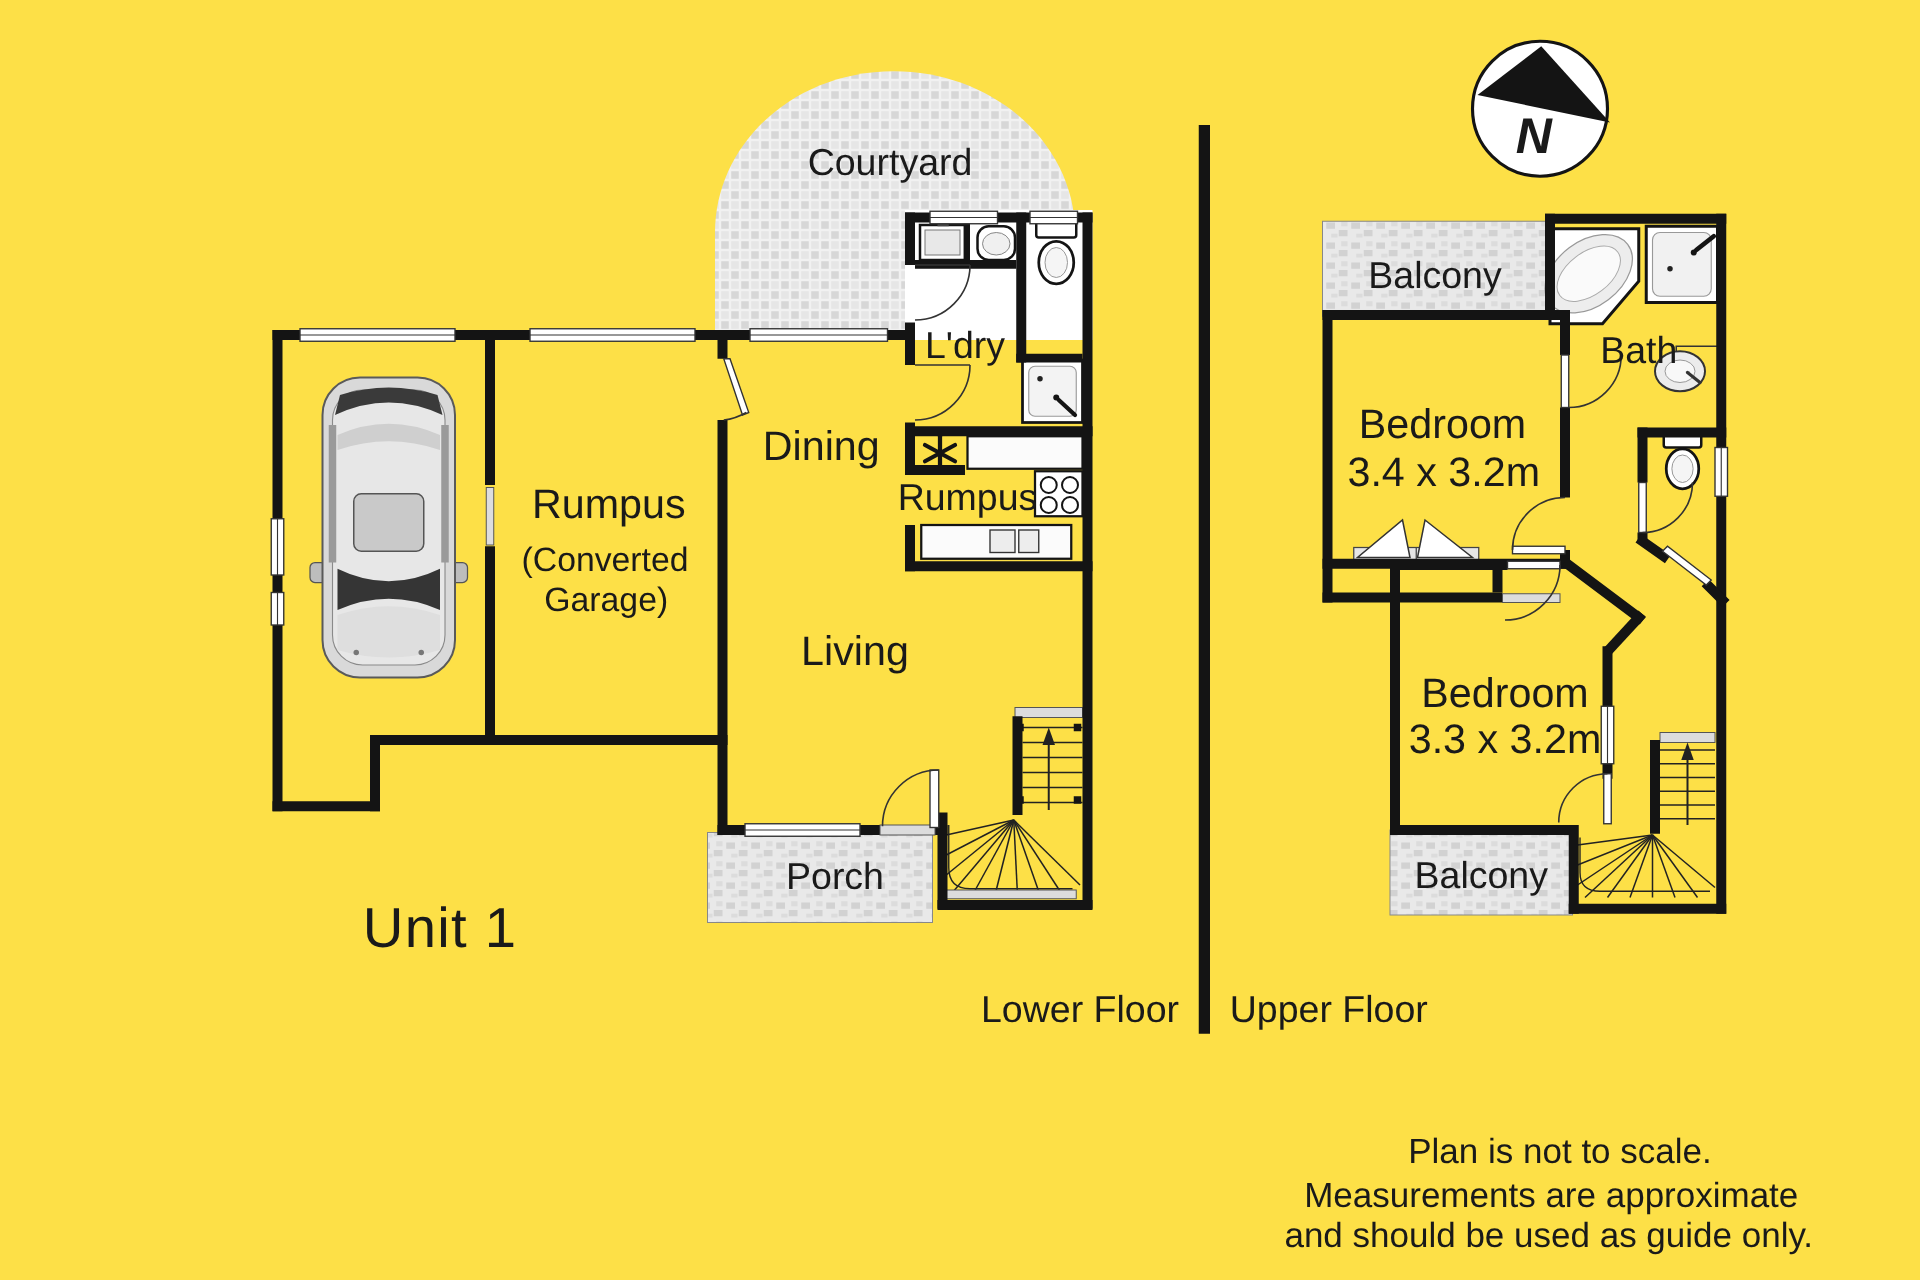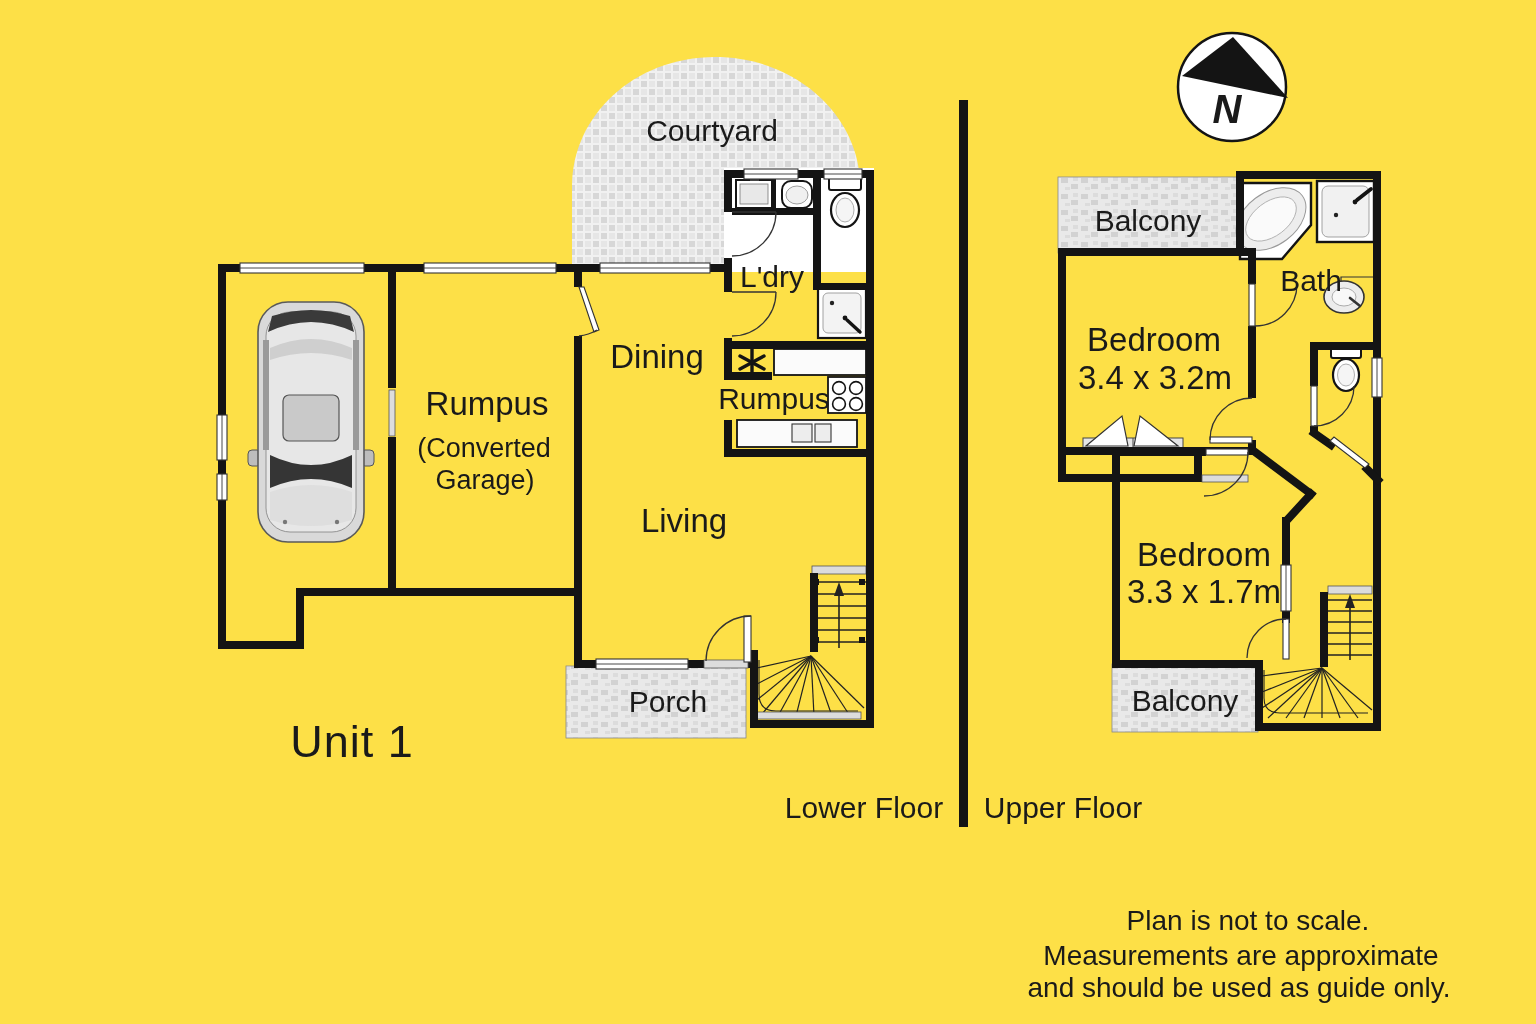--- a/index.html
+++ b/index.html
@@ -381,21 +381,21 @@
 <div class="lbl room-sub" style="left:484px;top:448px;">(Converted</div>
 <div class="lbl room-sub" style="left:485px;top:480px;">Garage)</div>
 <div class="lbl room-lg" style="left:684px;top:521px;">Living</div>
 <div class="lbl room" style="left:668px;top:702px;">Porch</div>
 
 <div class="lbl room" style="left:1148px;top:221px;">Balcony</div>
 <div class="lbl room-lg" style="left:1154px;top:340px;">Bedroom</div>
 <div class="lbl room-lg" style="left:1155px;top:378px;">3.4 x 3.2m</div>
 <div class="lbl room" style="left:1311px;top:281px;">Bath</div>
 <div class="lbl room-lg" style="left:1204px;top:555px;">Bedroom</div>
-<div class="lbl room-lg" style="left:1204px;top:592px;">3.3 x 1.7m</div>
+<div class="lbl room-lg" style="left:1204px;top:592px;">3.3 x 3.2m</div>
 <div class="lbl room" style="left:1185px;top:701px;">Balcony</div>
 
 <div class="lbl title-line" style="left:352px;top:742px;">Unit 1</div>
 
 <div class="lbl floor-lbl" style="left:864px;top:808px;">Lower Floor</div>
 <div class="lbl floor-lbl" style="left:1063px;top:808px;">Upper Floor</div>
 
 <div class="lbl disc" style="left:1241px;top:956px;">Measurements are approximate</div>
 <div class="lbl disc" style="left:1248px;top:921px;">Plan is not to scale.</div>
 <div class="lbl disc" style="left:1239px;top:988px;">and should be used as guide only.</div>

